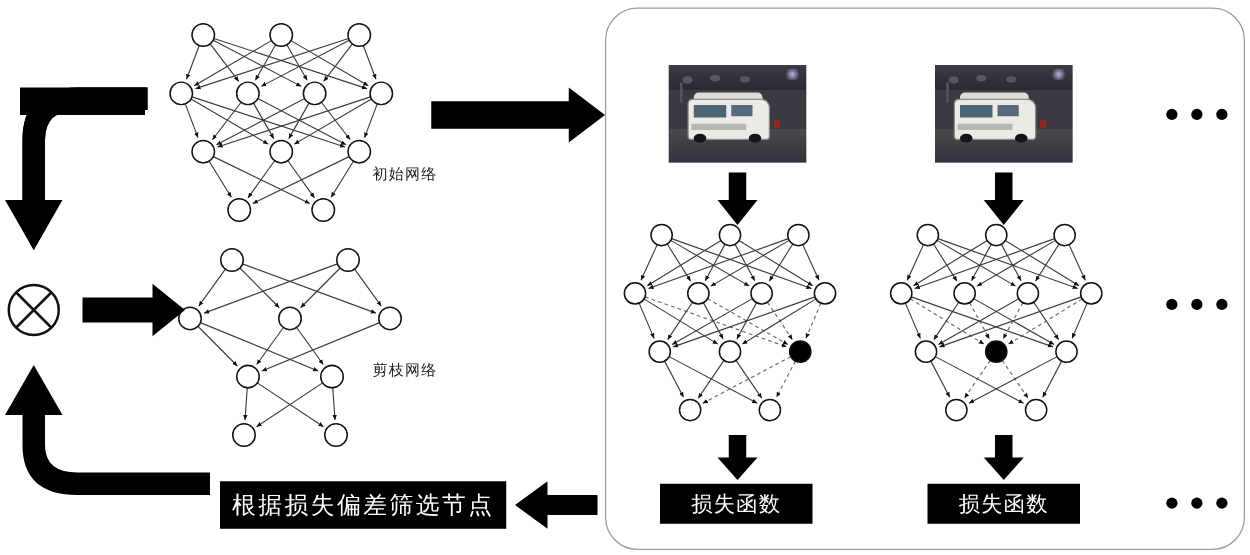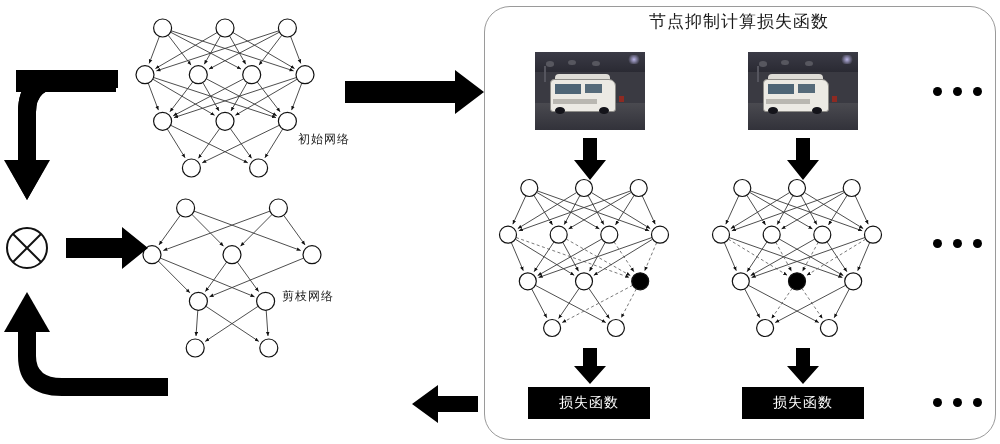--- a/index.html
+++ b/index.html
@@ -26,21 +26,21 @@
     color:#1a1a1a;
     letter-spacing:1px;
     white-space:nowrap;
     font-family:"DejaVu Sans", sans-serif;
   }
   .blackbox{
     position:absolute;
     background:#000000;
     color:#ffffff;
     display:flex;align-items:center;justify-content:center;
-    font-size:14px;
+    font-size:17px;
     letter-spacing:1px;
     white-space:nowrap;
     font-family:"DejaVu Sans", sans-serif;
   }
   .blackbox.big{font-size:19px;letter-spacing:2px;}
   .netlabel{
     position:absolute;
     font-size:12px;
     color:#1a1a1a;
     letter-spacing:1px;
@@ -84,21 +84,20 @@
     width:9px;height:9px;border-radius:50%;background:#000;display:block;
   }
 </style>
 </head>
 <body>
 
 <div id="stage">
 
   <div class="panel" style="left:484px;top:6px;width:510px;height:432px;"></div>
 
-  <div class="panel-title" style="left:484px;top:10px;width:510px;">节点抑制计算损失函数</div>
 
   <div class="photo" style="left:535px;top:52px;width:110px;height:78px;">
     <div class="sky"></div>
       <div class="mid"></div>
       <div class="road"></div>
     <div class="flare"></div>
     <div class="lamp" style="left:10%;top:12%;"></div>
     <div class="lamp" style="left:30%;top:10%;"></div>
     <div class="lamp" style="left:52%;top:11%;"></div>
     <div class="pole" style="left:8%;top:18%;height:20%;"></div>
@@ -125,24 +124,25 @@
     <div class="van-body"></div>
     <div class="van-win"></div>
     <div class="van-win2"></div>
     <div class="van-grill"></div>
     <div class="wheel" style="left:18%;top:70%;"></div>
     <div class="wheel" style="left:58%;top:70%;"></div>
     <div class="tail"></div>
   </div>
 
   <div class="netlabel" style="left:298px;top:131px;">初始网络</div>
-  <div class="netlabel" style="left:282px;top:288px;">剪枝网络</div>
+  <div class="netlabel" style="left:298px;top:288px;">剪枝网络</div>
 
   <div class="blackbox" style="left:528px;top:387px;width:122px;height:32px;">损失函数</div>
   <div class="blackbox" style="left:742px;top:387px;width:122px;height:32px;">损失函数</div>
+  <div class="blackbox big" style="left:176px;top:385px;width:229px;height:38px;">根据损失偏差筛选节点</div>
 
   <div class="ellipsis" style="left:933px;top:87px;">
     <span></span>
     <span></span>
     <span></span>
   </div>
   <div class="ellipsis" style="left:933px;top:239px;">
     <span></span>
     <span></span>
     <span></span>

